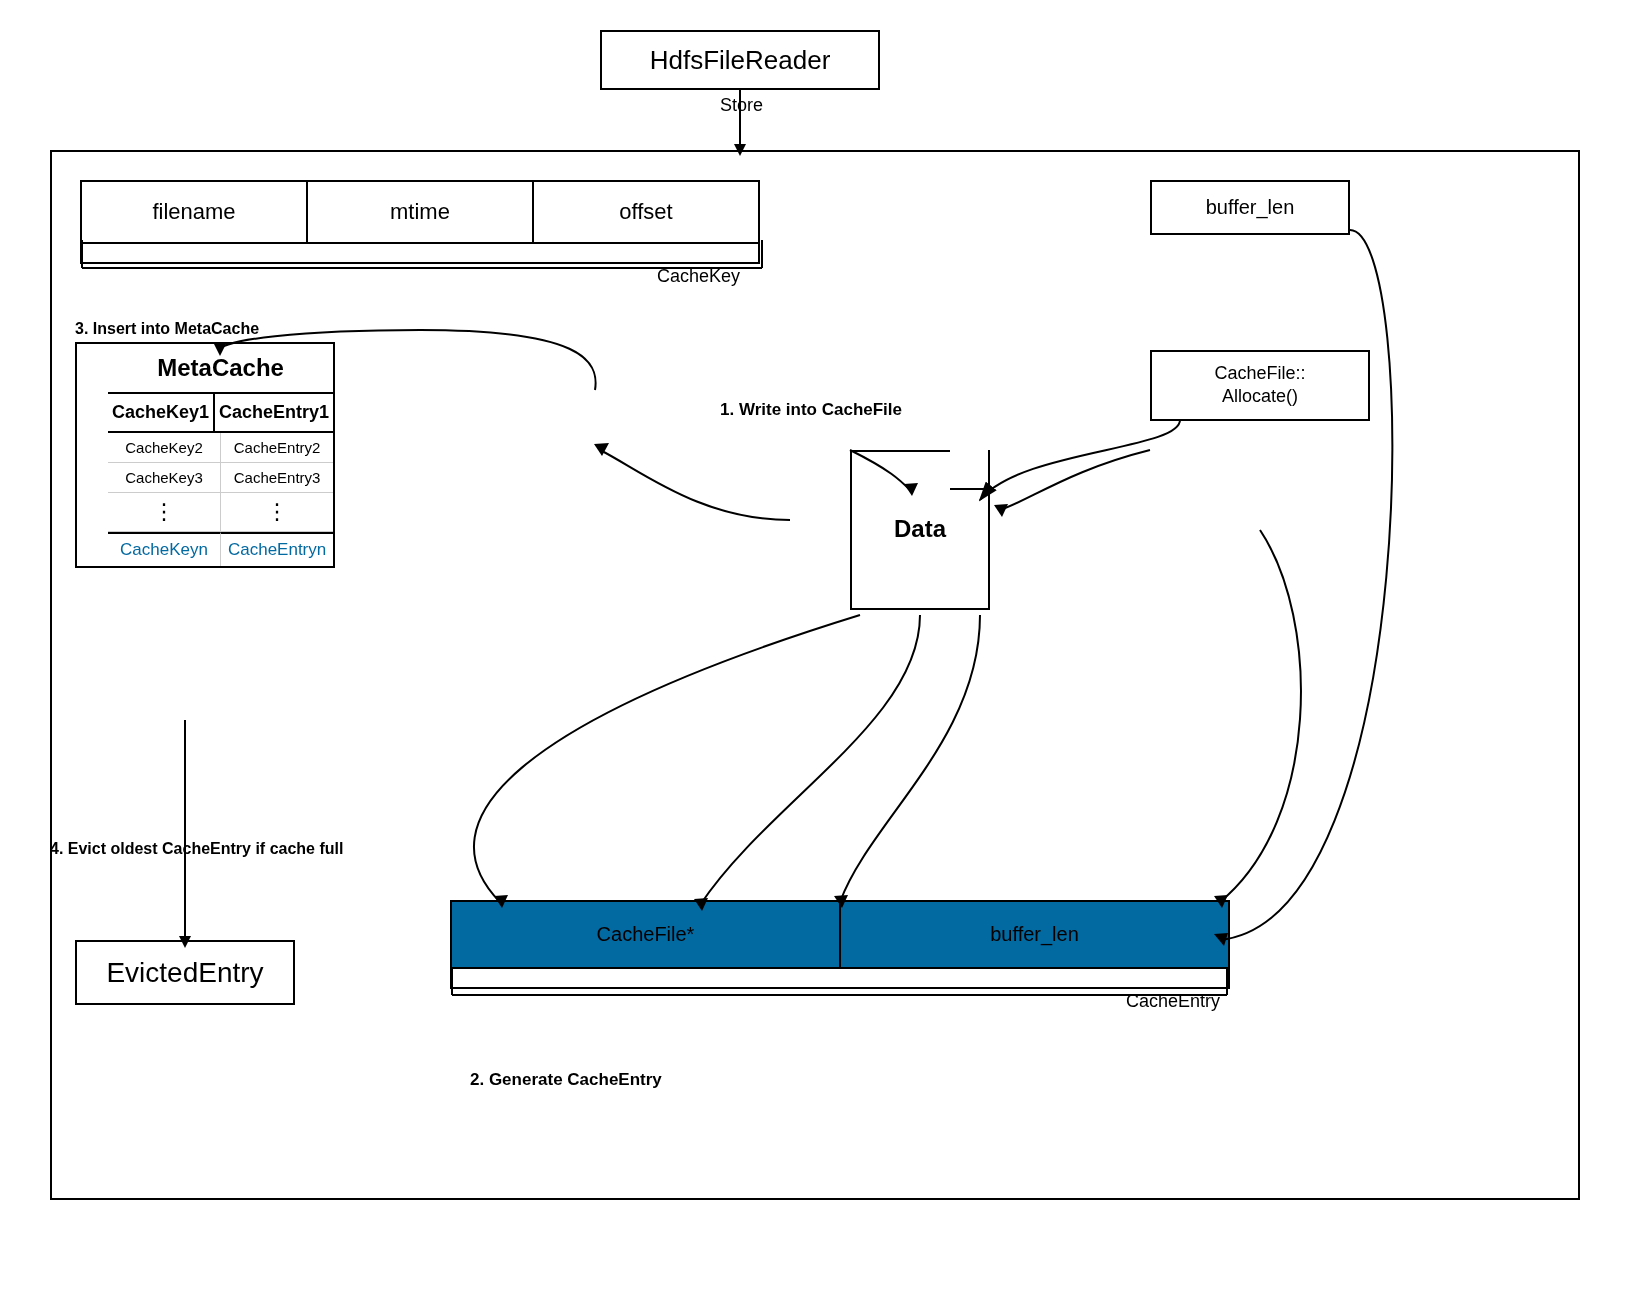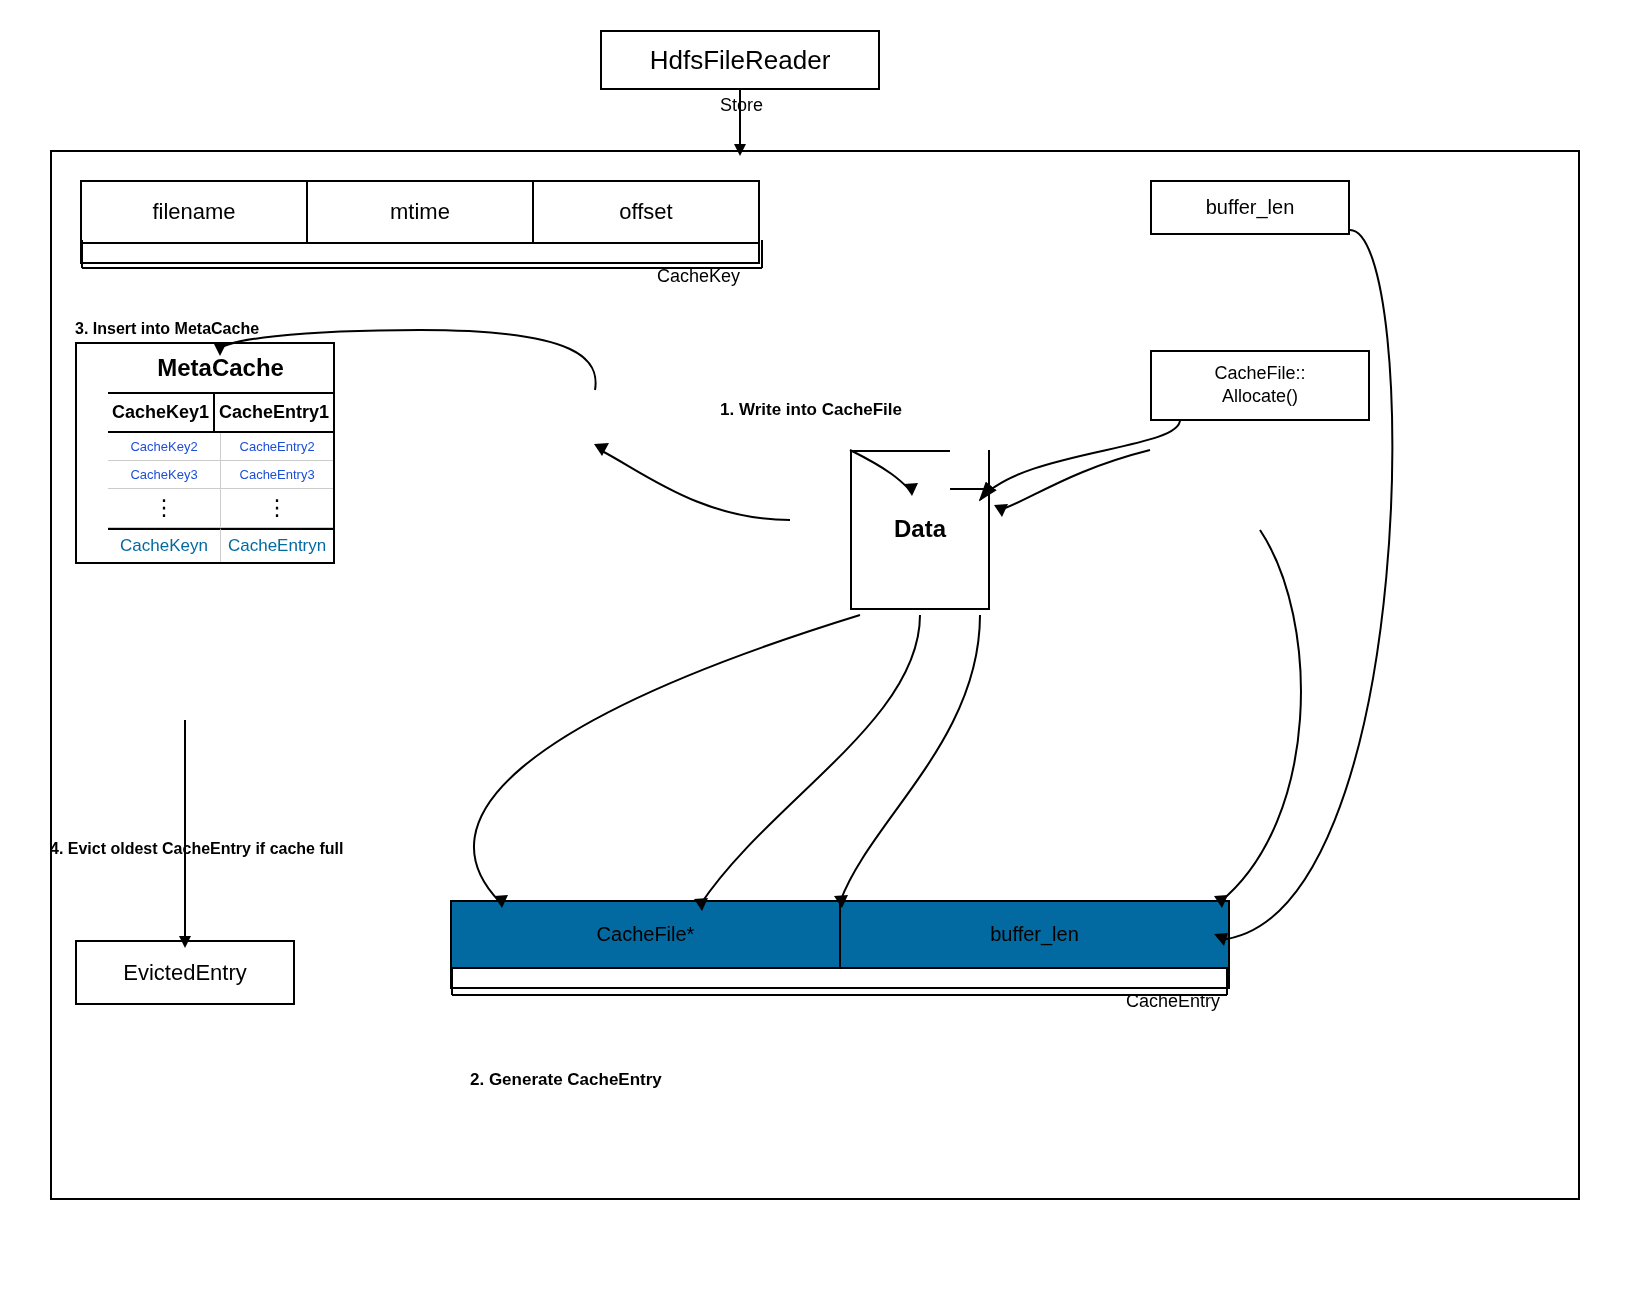--- a/index.html
+++ b/index.html
@@ -155,24 +155,24 @@
       border-right: 2px solid #000;
     }
     .metacache-header-row .mch:last-child { border-right: none; }
     .metacache-data-row {
       display: flex;
       border-bottom: 1px solid #ccc;
     }
     .metacache-data-row .mcd {
       flex: 1;
       text-align: center;
-      font-size: 13px;
+      font-size: 15px;
       padding: 6px 4px;
       border-right: 1px solid #ccc;
-      color: #1d4ed8;
+      color: #000000;
     }
     .metacache-data-row .mcd:last-child { border-right: none; }
     .metacache-data-row.dots .mcd {
       font-size: 22px;
       color: #000;
     }
     .metacache-last-row {
       display: flex;
     }
     .metacache-last-row .mcl {
@@ -261,21 +261,21 @@
     .evicted-box {
       position: absolute;
       top: 920px;
       left: 55px;
       width: 220px;
       height: 65px;
       border: 2px solid #000;
       display: flex;
       align-items: center;
       justify-content: center;
-      font-size: 22px;
+      font-size: 28px;
       background: #fff;
     }
 
     
     .datacache-box {
       position: absolute;
       top: 1130px;
       left: 1330px;
       width: 200px;
       height: 60px;

